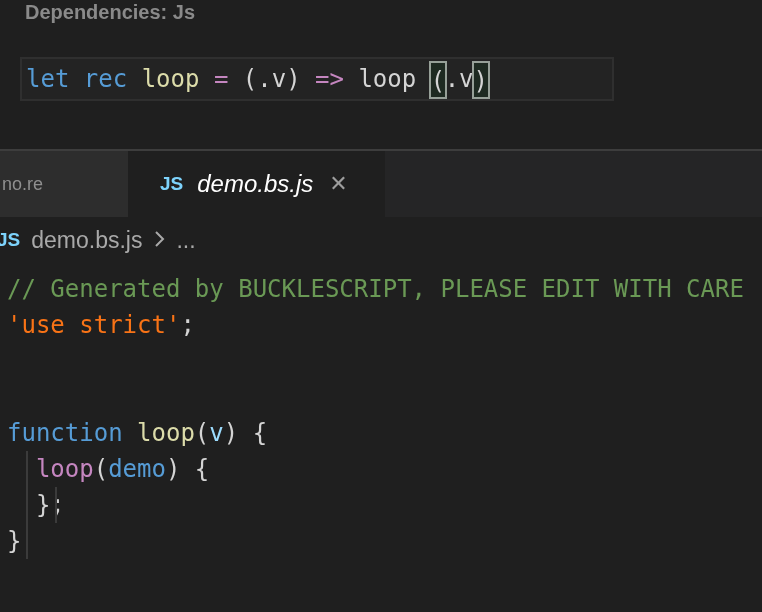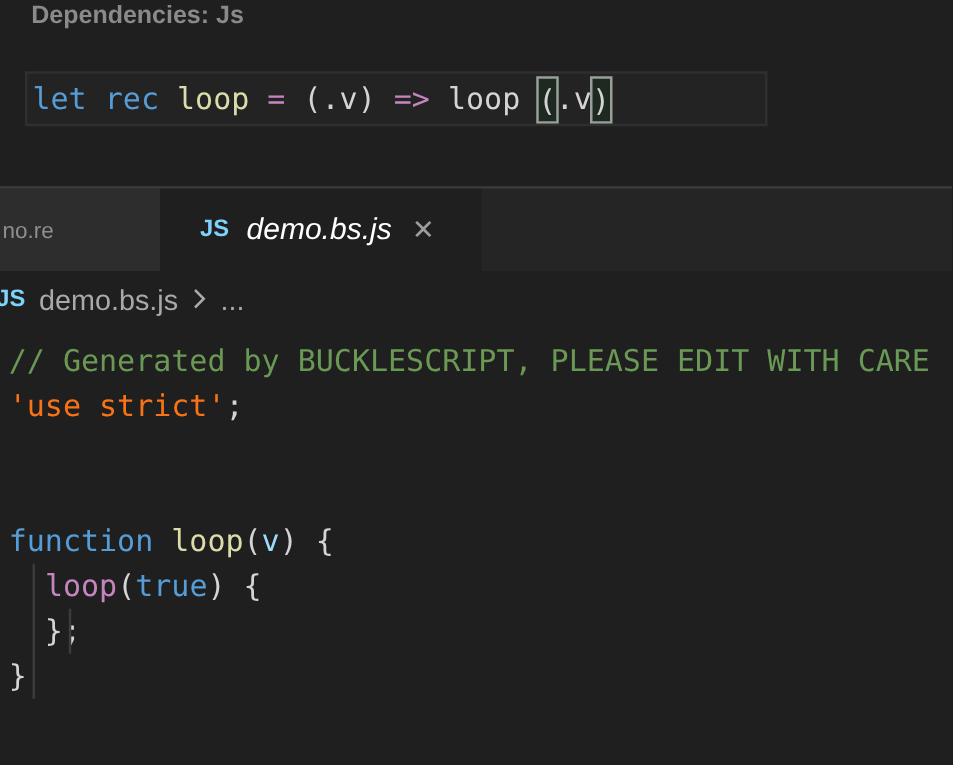--- a/index.html
+++ b/index.html
@@ -89,21 +89,21 @@
     </span>
     <span class="dots">...</span>
   </div>
 
   <div id="editor" class="mono">
       <div class="code-line"><span class="tok-com">// Generated by BUCKLESCRIPT, PLEASE EDIT WITH CARE</span></div>
       <div class="code-line"><span class="tok-str">'use strict'</span><span class="tok-pl">;</span></div>
       <div class="code-line"></div>
       <div class="code-line"></div>
       <div class="code-line"><span class="tok-kw">function</span><span class="tok-pl"> </span><span class="tok-fn">loop</span><span class="tok-pl">(</span><span class="tok-var">v</span><span class="tok-pl">) {</span></div>
-      <div class="code-line"><span class="tok-pl">  </span><span class="tok-ctl">loop</span><span class="tok-pl">(</span><span class="tok-kw">true</span><span class="tok-pl">) {</span></div>
+      <div class="code-line"><span class="tok-pl">  </span><span class="tok-ctl">loop</span><span class="tok-pl">(</span><span class="tok-kw">demo</span><span class="tok-pl">) {</span></div>
       <div class="code-line"><span class="tok-pl">  };</span></div>
       <div class="code-line"><span class="tok-pl">}</span></div>
     </div>
 
   <div id="guide-1" class="indent-guide"></div>
   <div id="guide-2" class="indent-guide"></div>
 
 </div>
 
 </body></html>

